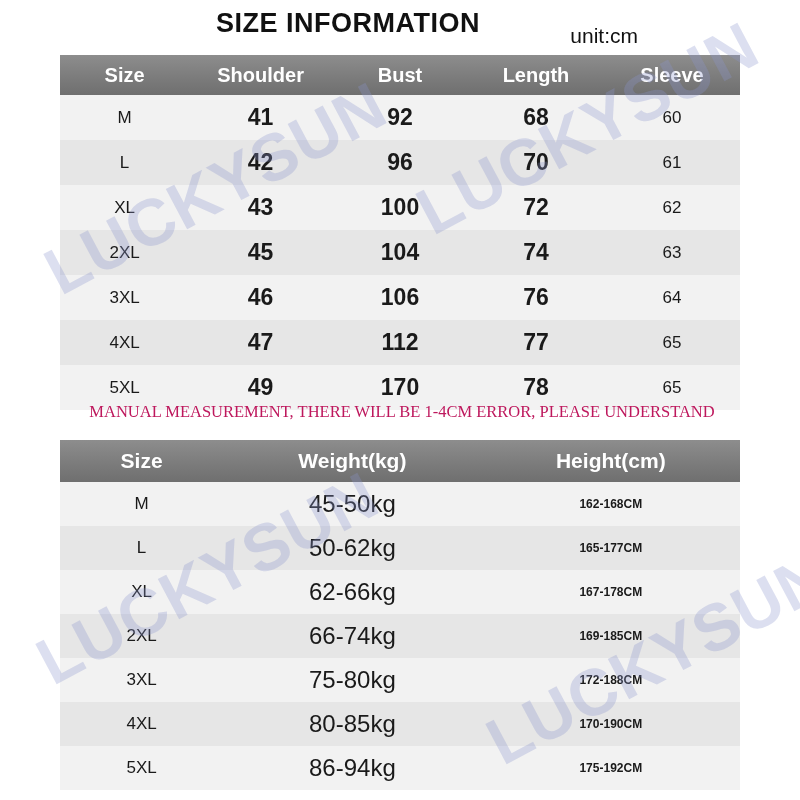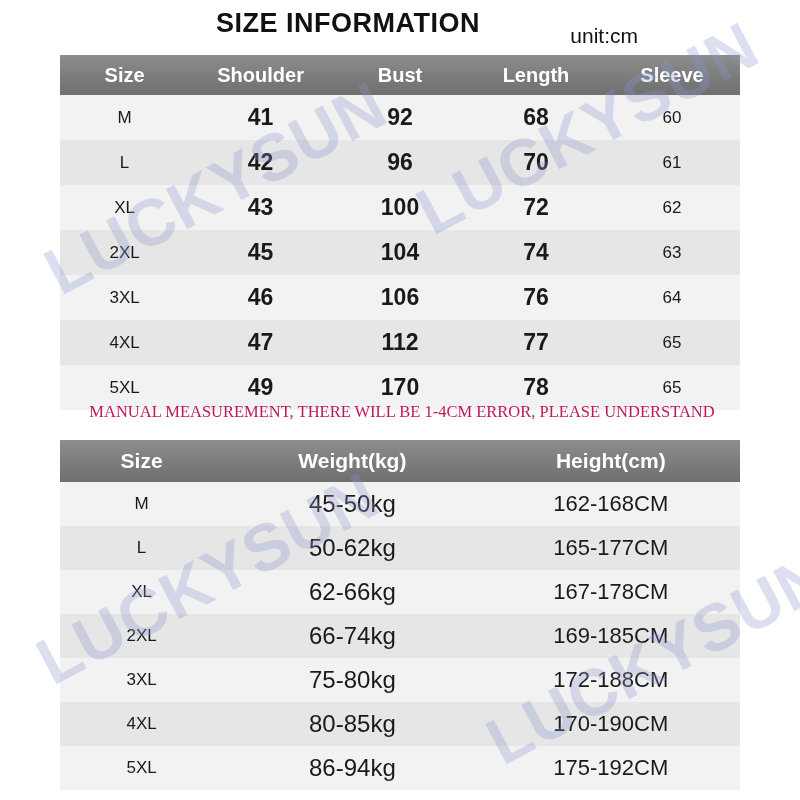--- a/index.html
+++ b/index.html
@@ -95,22 +95,22 @@
   #table2 tbody td {
     height: 42px;
   }
   #table2 tbody td.sizecol {
     font-size: 17px;
   }
   #table2 tbody td.weightcol {
     font-size: 24px;
   }
   #table2 tbody td.heightcol {
-    font-size: 22px;
-    font-weight: normal;
+    font-size: 12px;
+    font-weight: bold;
   }
   tbody tr.odd td { background: #f2f2f2; }
   tbody tr.even td { background: #e6e6e6; }
 
   
   .note {
     position: absolute;
     left: 22px;
     top: 402px;
     width: 760px;

